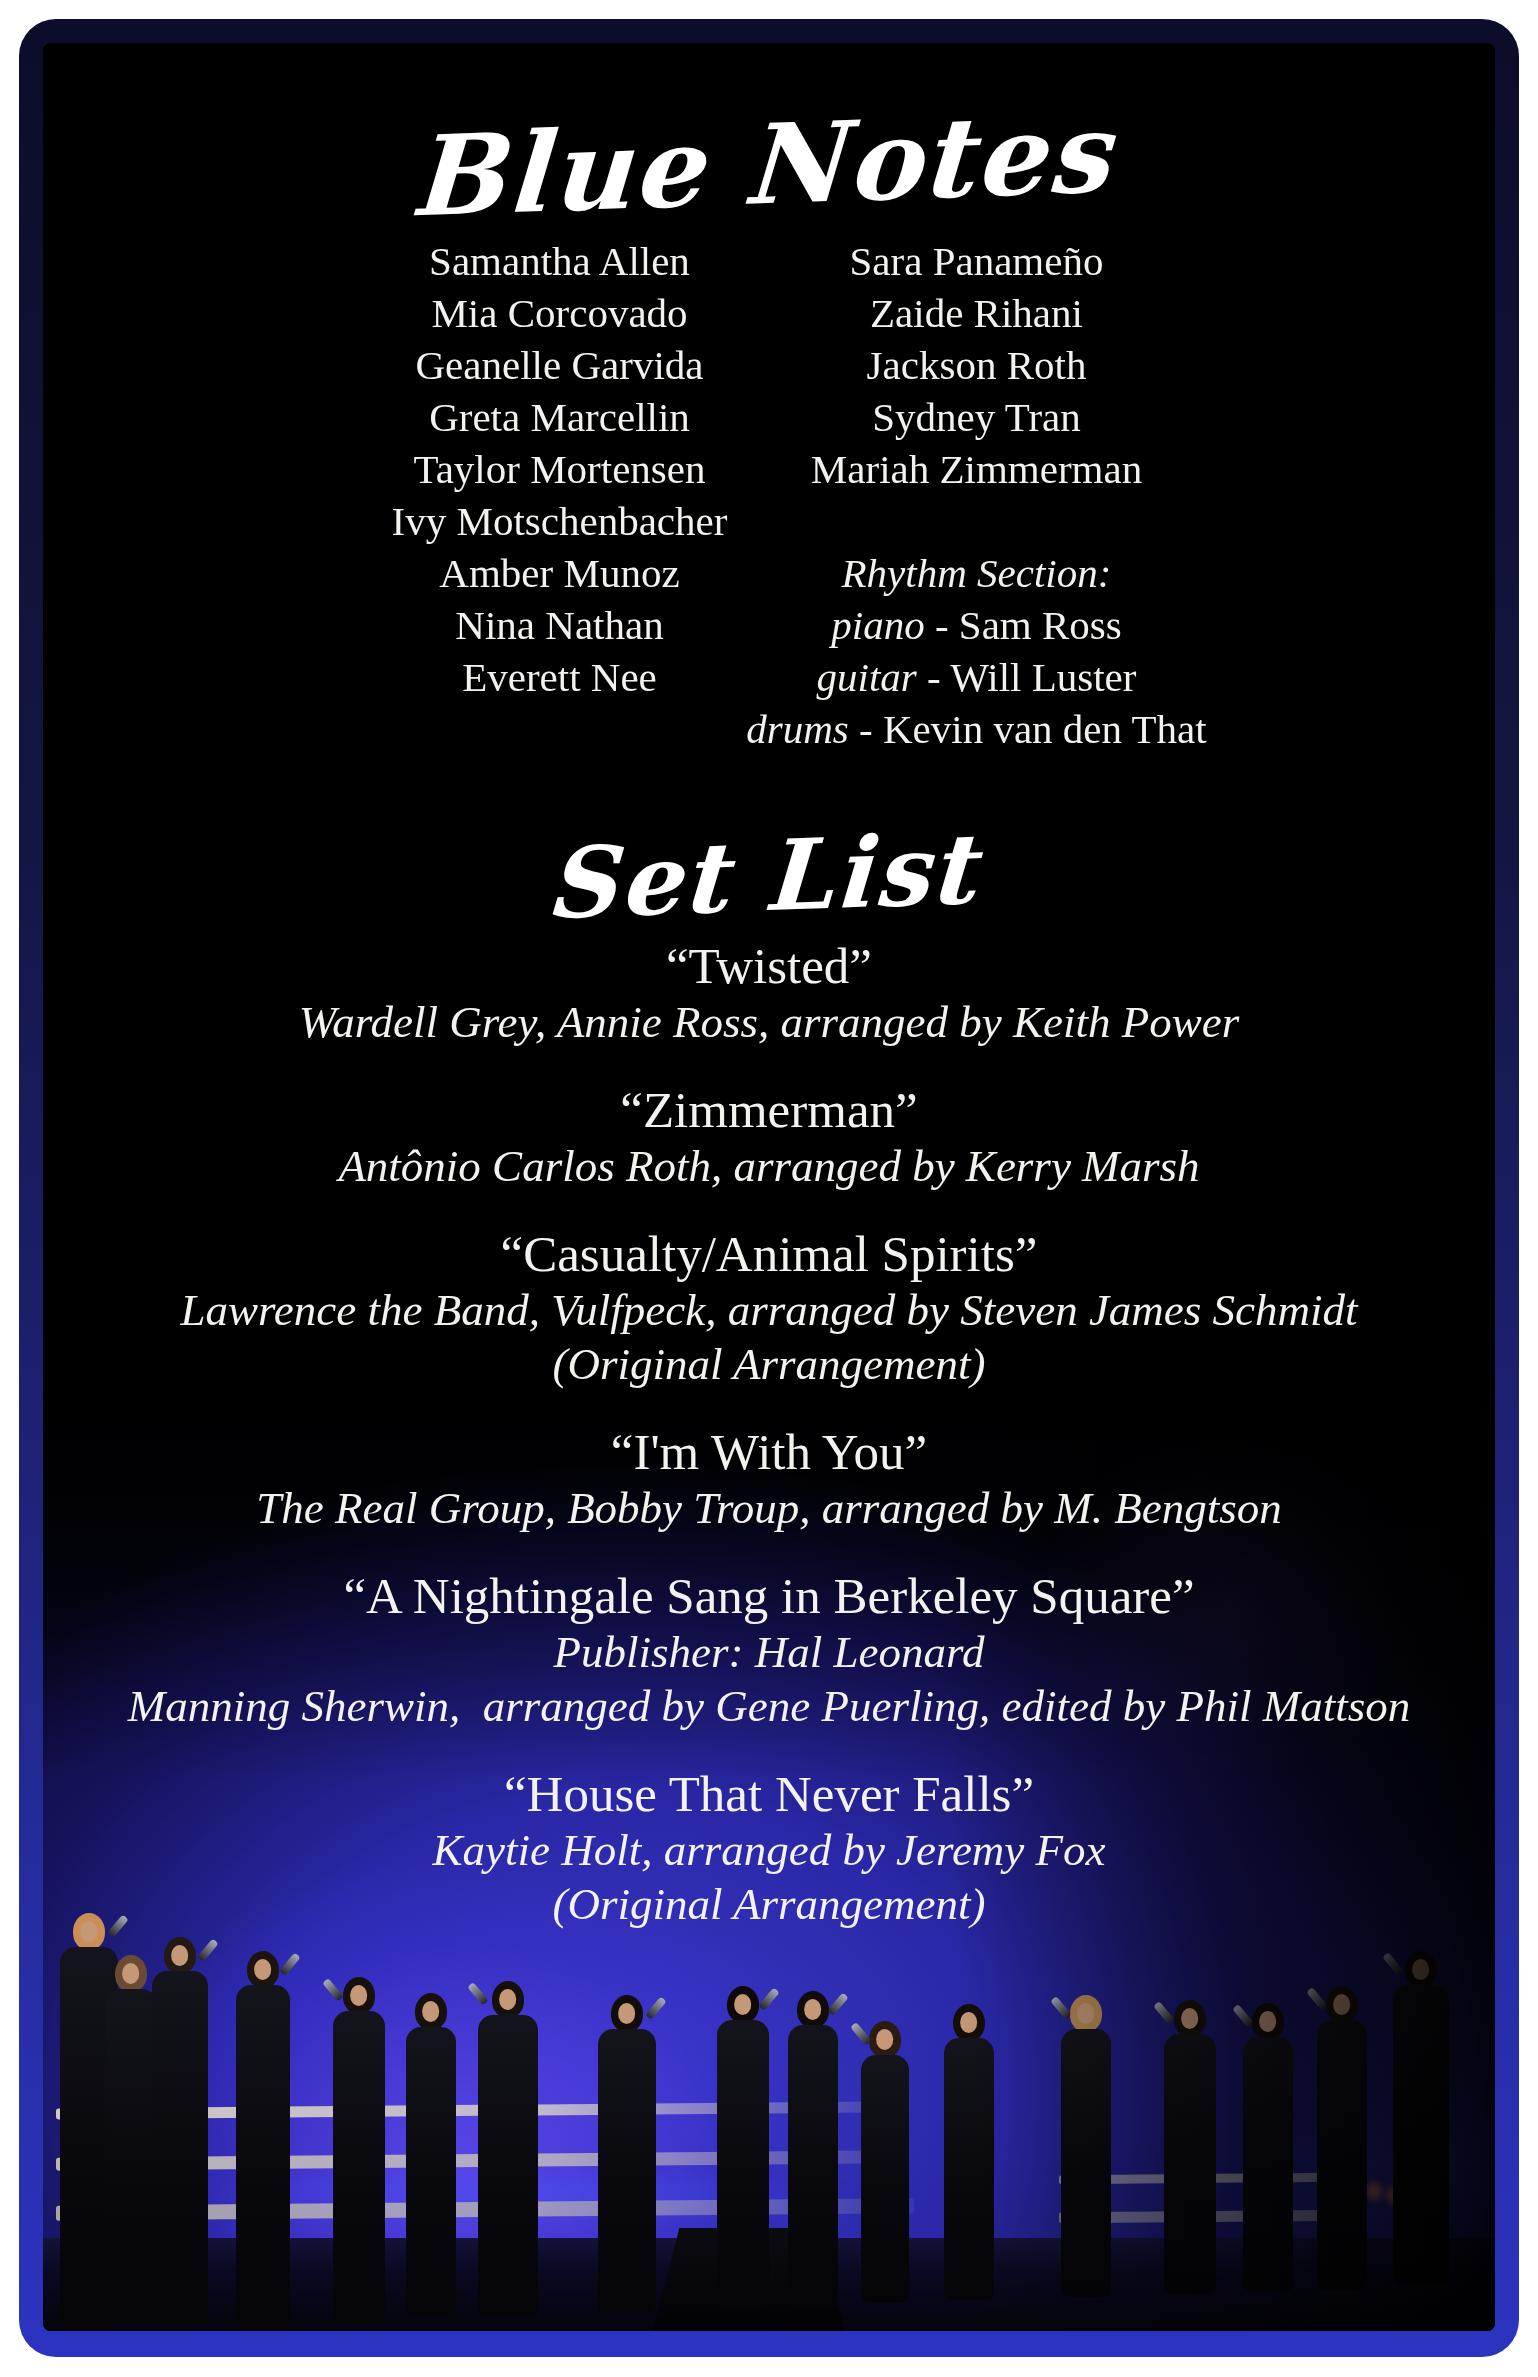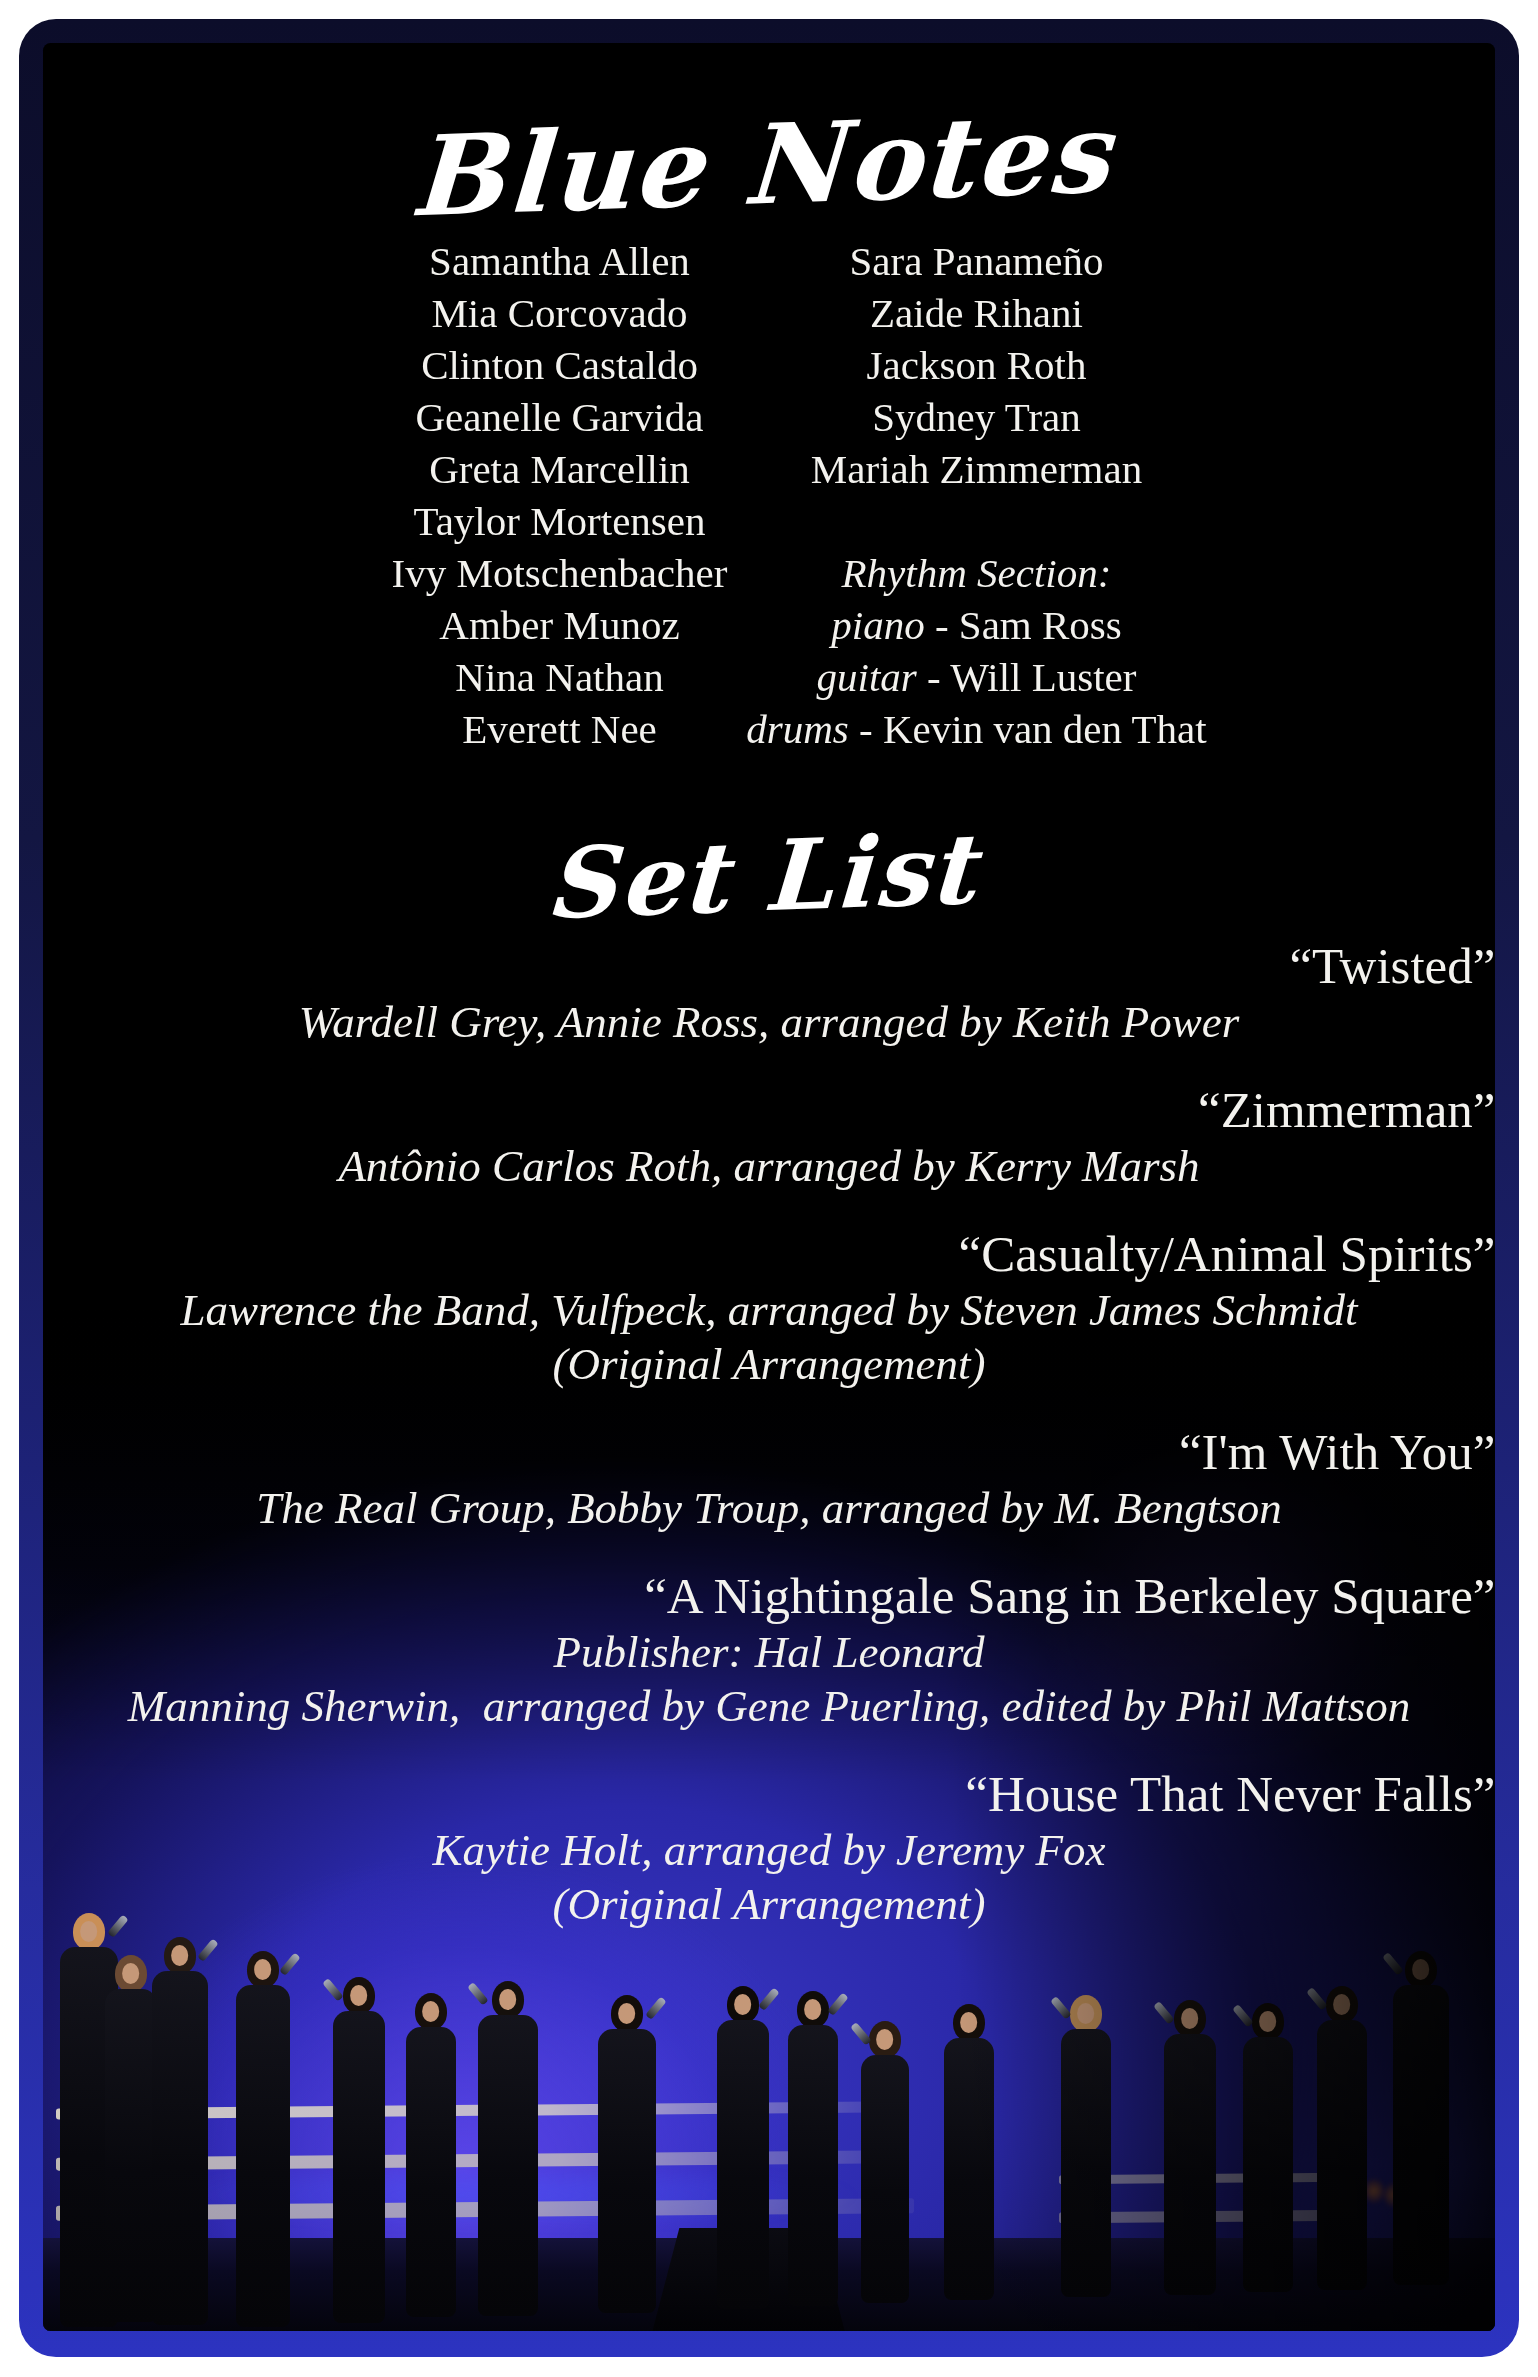--- a/index.html
+++ b/index.html
@@ -65,21 +65,21 @@
   h1.script{font-size:110px;line-height:140px;margin:52px 0 0;}
   h2.script{font-size:97px;line-height:121px;margin:61px 0 0;}
   .roster{display:flex;justify-content:center;transform:translateX(33px);font-size:41px;line-height:52px;}
   .col-left{width:349px;}
   .col-right{width:485px;}
   .name-line{white-space:nowrap;}
   .rhythm{margin-top:52px;}
   .italic{font-style:italic;}
   .setlist{margin-top:0;}
   .song{margin-bottom:32px;}
-  .song-title{font-size:51px;line-height:58px;text-align:right;}
+  .song-title{font-size:51px;line-height:58px;}
   .song-credit{font-style:italic;font-size:45px;line-height:54px;white-space:pre-wrap;}
 </style>
 </head>
 <body>
 
 <div class="frame">
   <div class="content">
 
     <div class="photo" role="img" aria-label="Vocal ensemble in black attire singing with microphones on a stage lit in blue">
       <div class="backdrop"></div>
@@ -198,21 +198,20 @@
       <div class="fade-top"></div>
     </div>
 
     <div class="text-stack">
       <h1 class="script">Blue Notes</h1>
 
       <div class="roster">
         <div class="col-left" id="roster-left">
             <div class="name-line">Samantha Allen</div>
             <div class="name-line">Mia Corcovado</div>
-            <div class="name-line">Clinton Castaldo</div>
             <div class="name-line">Geanelle Garvida</div>
             <div class="name-line">Greta Marcellin</div>
             <div class="name-line">Taylor Mortensen</div>
             <div class="name-line">Ivy Motschenbacher</div>
             <div class="name-line">Amber Munoz</div>
             <div class="name-line">Nina Nathan</div>
             <div class="name-line">Everett Nee</div>
           </div>
         <div class="col-right">
           <div id="roster-right">

